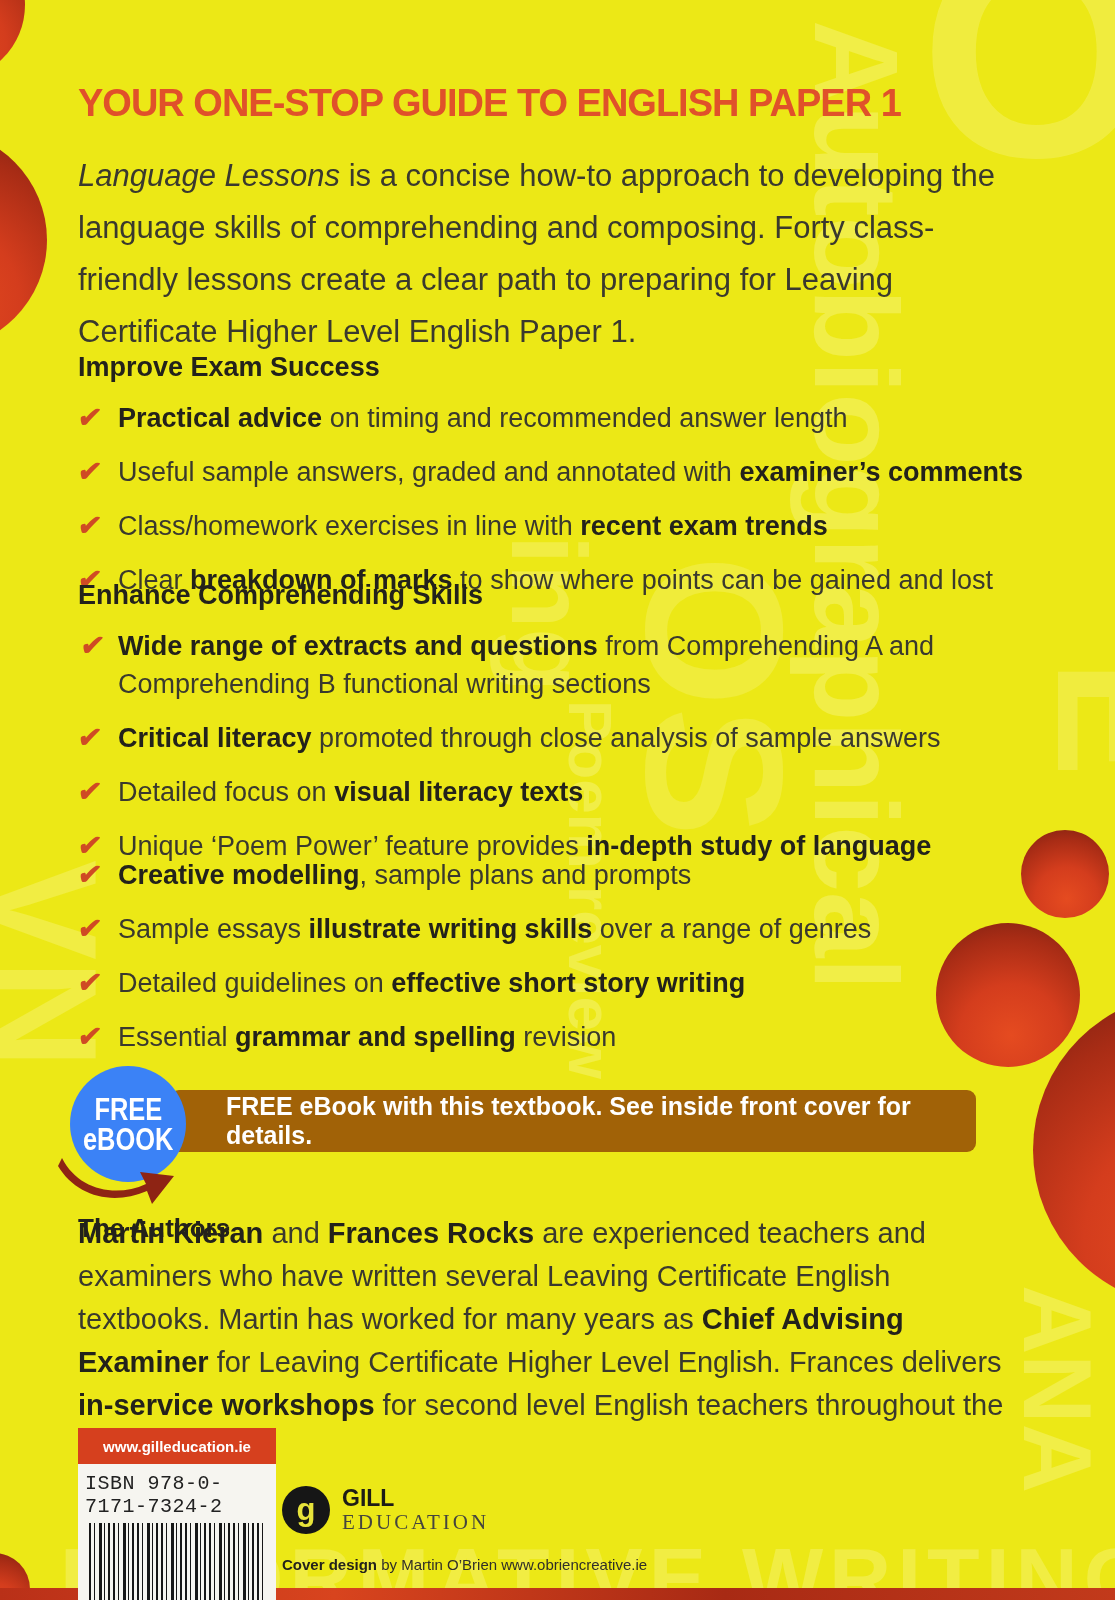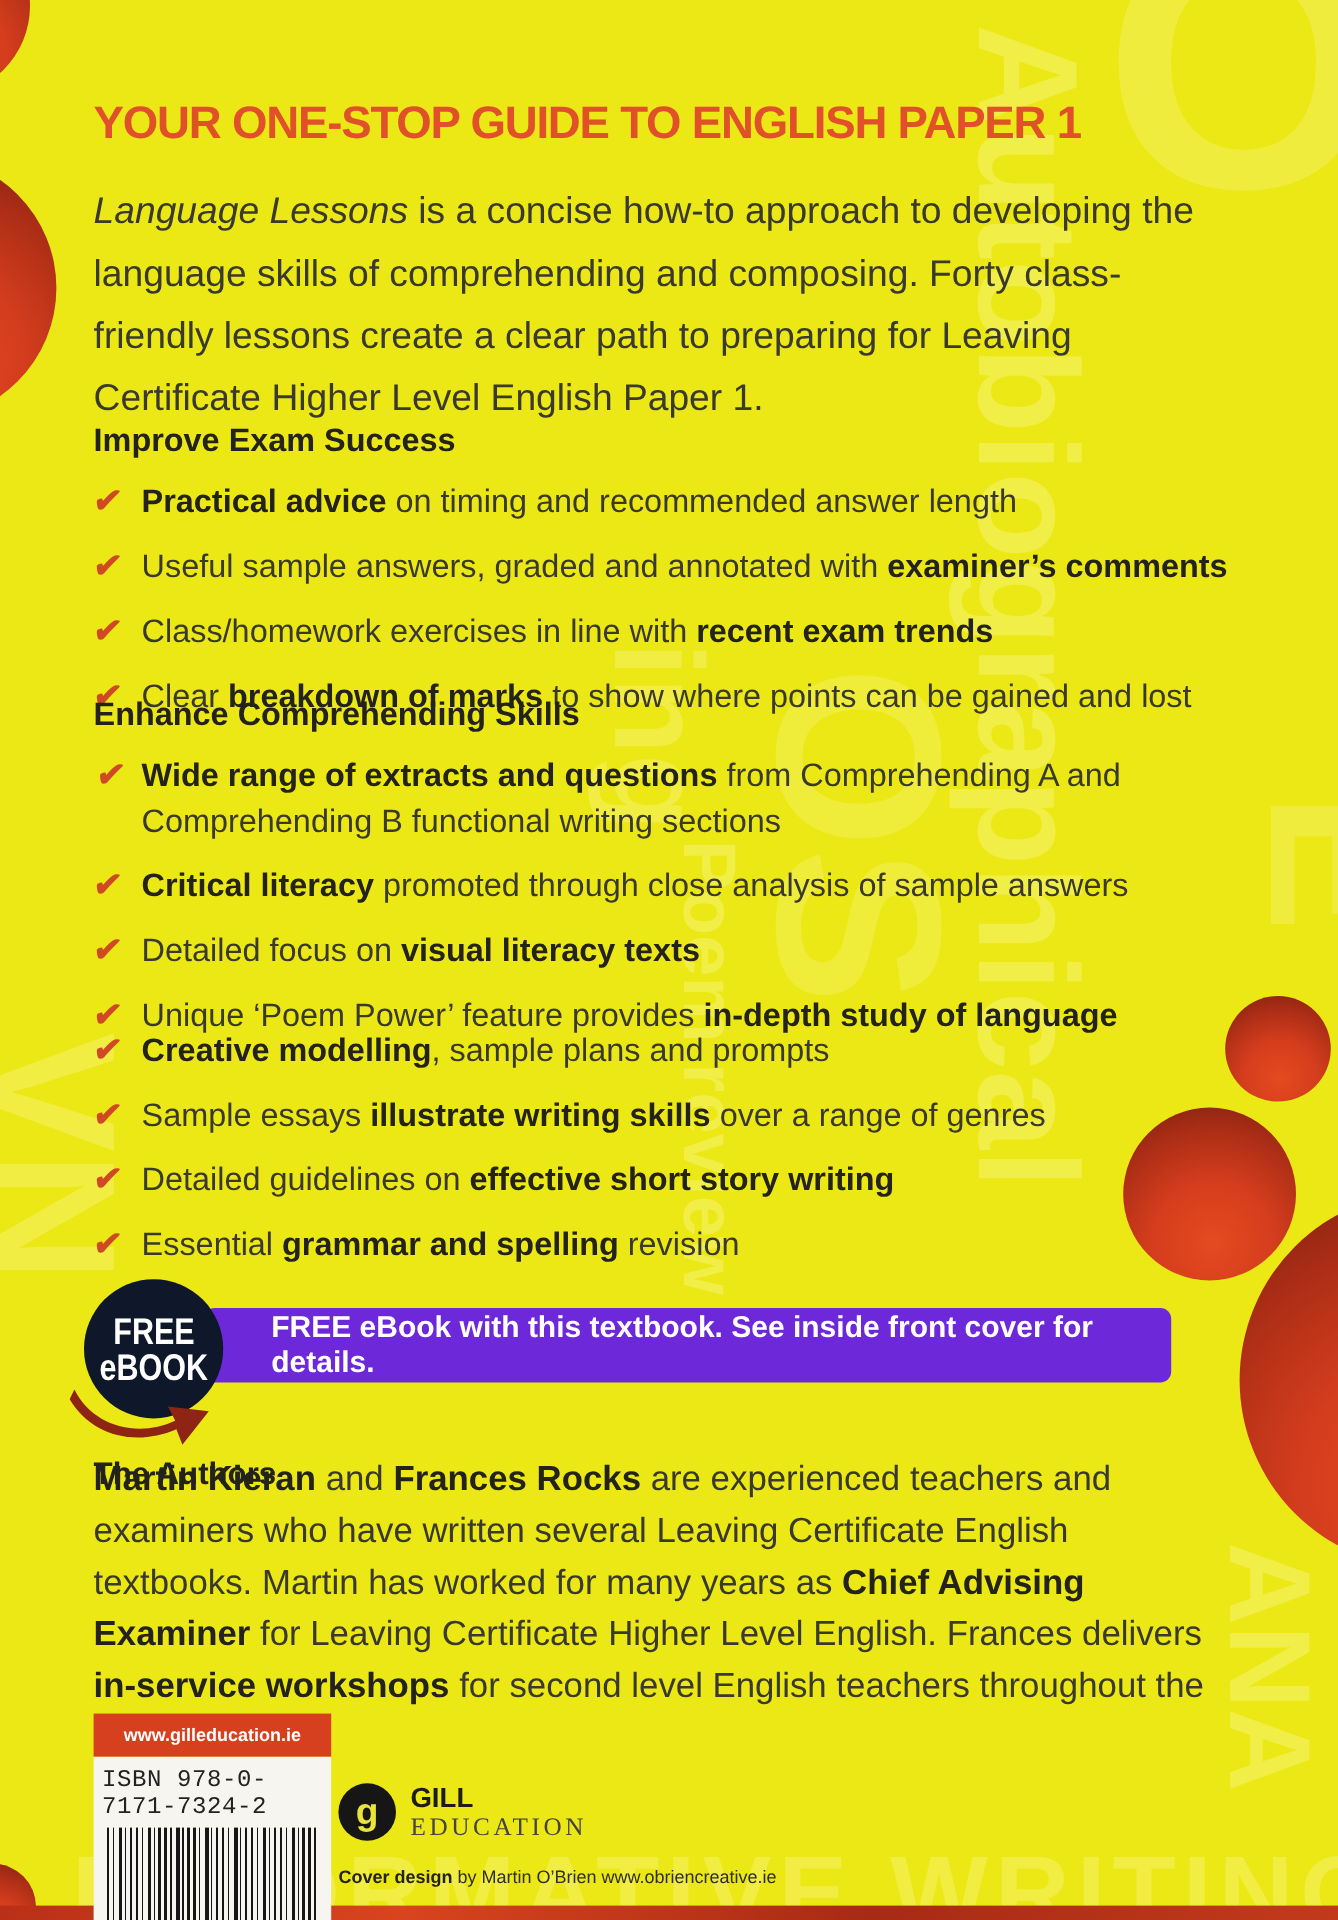--- a/index.html
+++ b/index.html
@@ -36,27 +36,27 @@
   .section{ left:78px; width:962px; }
   .section-heading{ font-size:27px; font-weight:800; color:#23221b; }
   .bullet{ display:flex; gap:14px; margin-top:16px; font-size:27px; line-height:38px; color:#3a392e; }
   .check{ flex:0 0 26px; color:#cf4a24; font-size:28px; font-weight:800; transform:skewX(-8deg); }
   .b, .bullet b{ font-weight:800; color:#23221b; }
   .i{ font-style:italic; }
   
   .ebook-row{ left:0; top:1058px; width:1115px; height:136px; }
   .banner{
     position:absolute; left:170px; top:32px; width:806px; height:62px;
-    background:#6d28d9; border-radius:9px; box-sizing:border-box;
+    background:#a16207; border-radius:9px; box-sizing:border-box;
     display:flex; align-items:center; padding-left:56px;
     color:#ffffff; font-size:25px; font-weight:700;
   }
   .badge{
     position:absolute; left:70px; top:8px; width:116px; height:116px; border-radius:50%;
-    background:#0f172a; z-index:3;
+    background:#3b82f6; z-index:3;
     display:flex; flex-direction:column; align-items:center; justify-content:center;
     color:#fff; padding-top:2px; box-sizing:border-box;
   }
   .badge .bl{ font-size:31px; font-weight:800; transform:scaleX(.82); line-height:.98; }
   .badge-arrow{ position:absolute; left:58px; top:92px; z-index:4; }
   
   .authors-heading{ left:78px; top:1180px; font-size:26px; font-weight:800; color:#23221b;margin-top:33px; }
   .authors-text{
     left:78px; top:1212px; width:940px;
     font-size:29px; line-height:43px; color:#3a392e;

